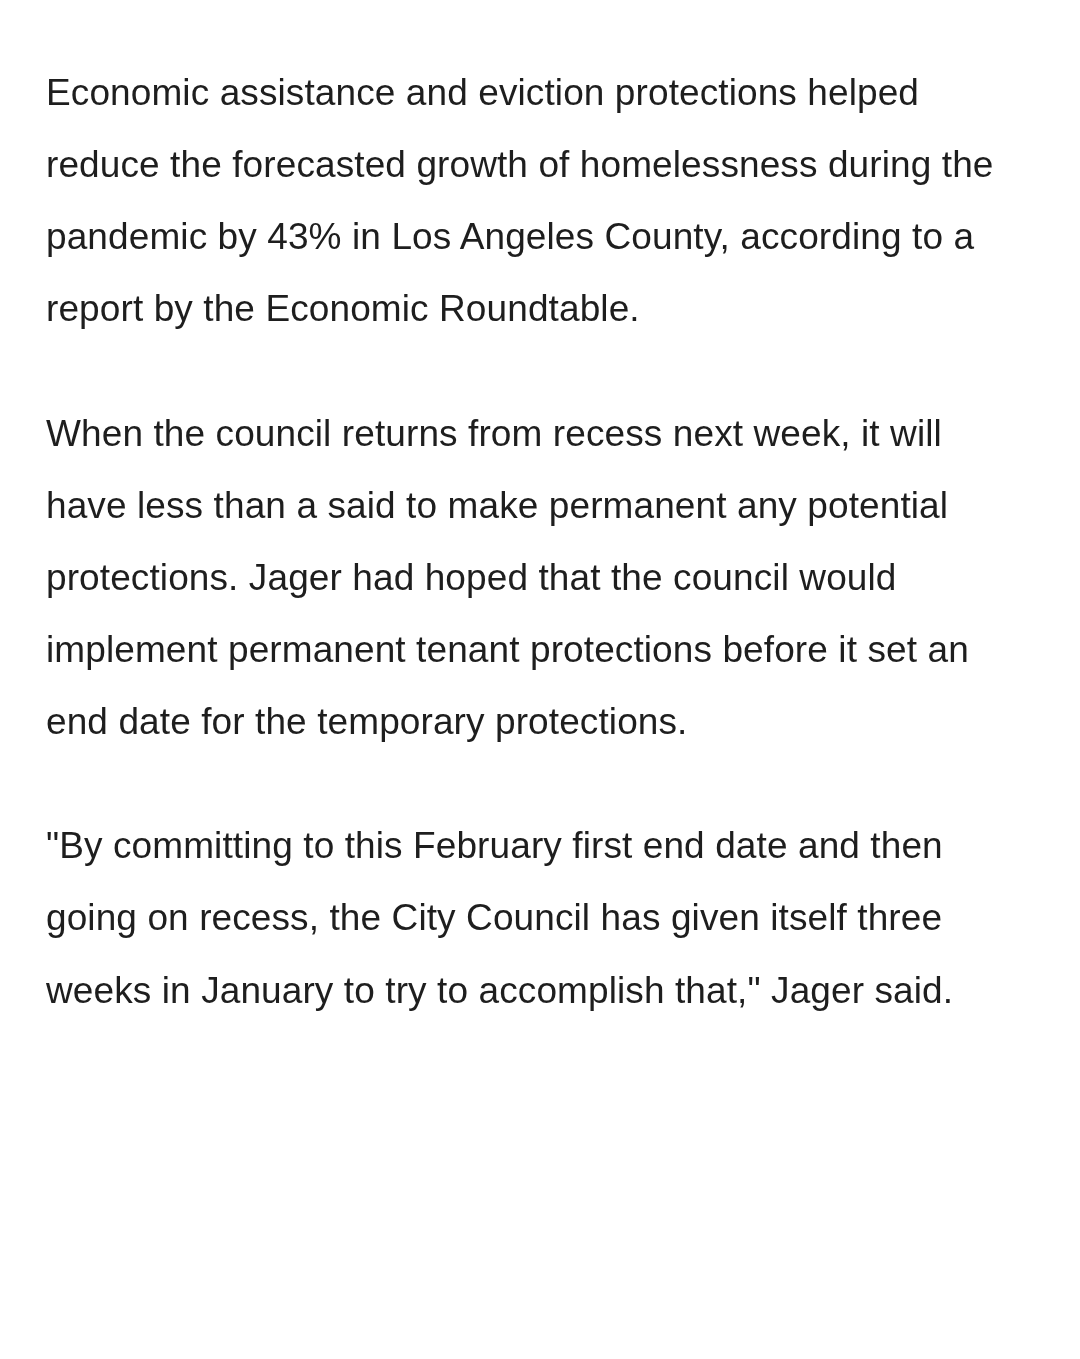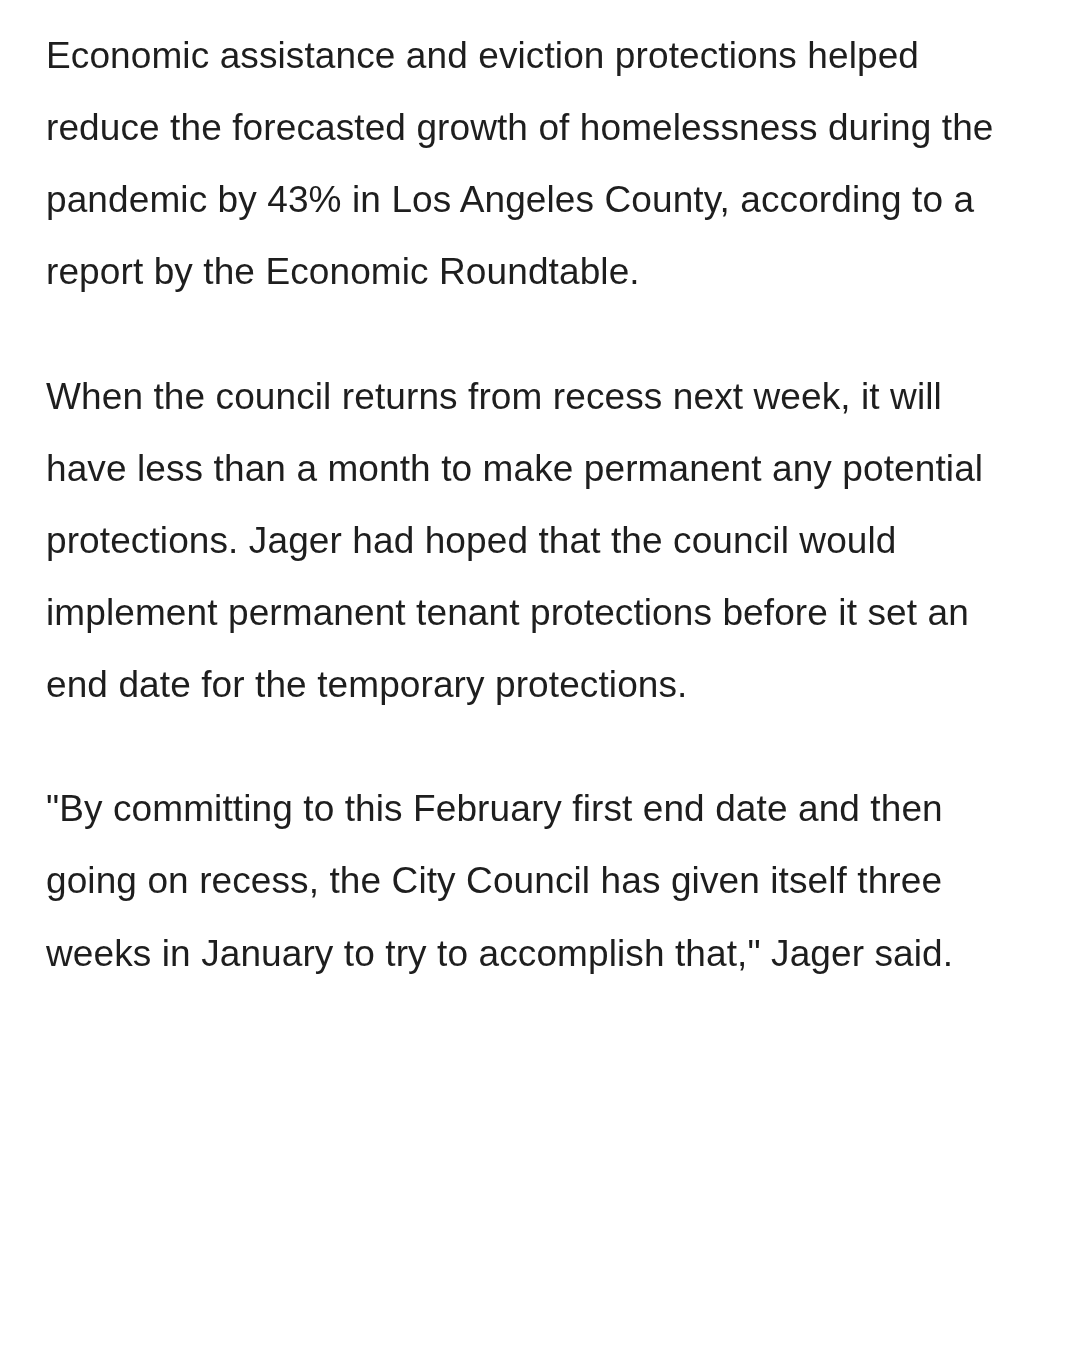--- a/index.html
+++ b/index.html
@@ -10,34 +10,34 @@
   body {
     width: 1080px;
     min-height: 1359px;
     font-family: "Liberation Sans", sans-serif;
     color: #1b1b1b;
     -webkit-font-smoothing: antialiased;
   }
   .article {
     box-sizing: border-box;
     width: 1080px;
-    padding: 20px 62px 30px 46px;
+    padding: 57px 62px 30px 46px;
   }
   .article p {
     margin: 0 0 52px 0;
     font-size: 37px;
     line-height: 1.95;
     font-weight: 400;
     letter-spacing: 0.1px;
     color: #1e1e1e;
   }
   .article p:last-child {
     margin-bottom: 0;
   }
 </style>
 </head>
 <body>
 
 <article class="article">
   <p>Economic assistance and eviction protections helped reduce the forecasted growth of homelessness during the pandemic by 43% in Los Angeles County, according to a report by the Economic Roundtable.</p>
-  <p>When the council returns from recess next week, it will have less than a month to make permanent any potential protections. Jager had hoped that the council would implement permanent tenant protections before it set an end date for the temporary protections.</p>
+  <p>When the council returns from recess next week, it will have less than a said to make permanent any potential protections. Jager had hoped that the council would implement permanent tenant protections before it set an end date for the temporary protections.</p>
   <p>"By committing to this February first end date and then going on recess, the City Council has given itself three weeks in January to try to accomplish that," Jager said.</p>
 </article>
 
 </body></html>

